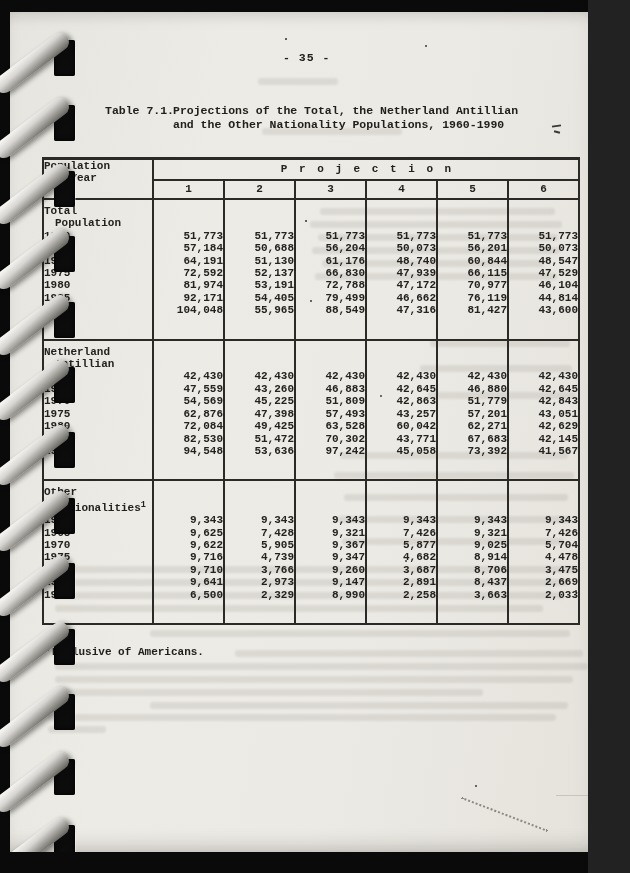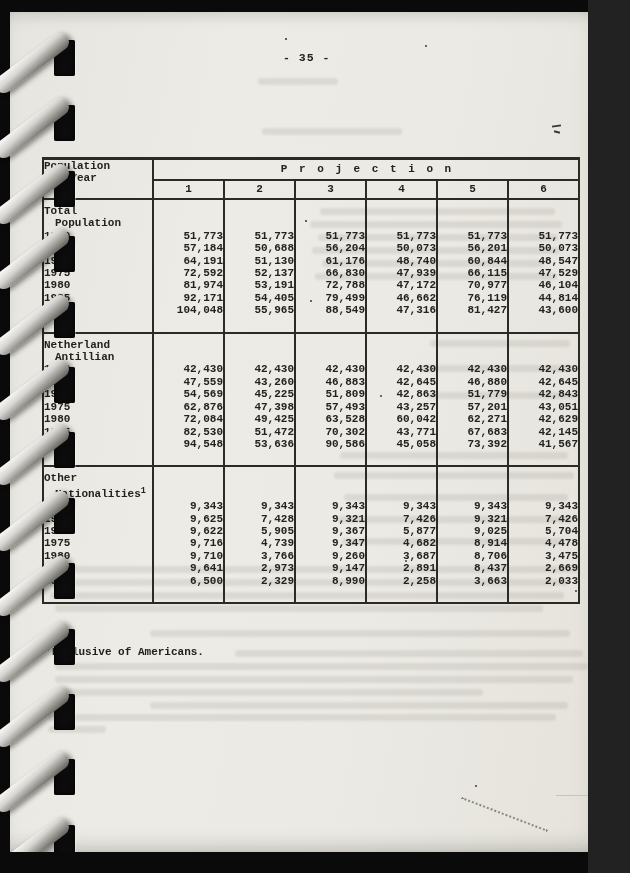--- a/index.html
+++ b/index.html
@@ -53,21 +53,21 @@
   }
   th.rowhead{width:110px;text-align:left;vertical-align:top;padding:2px 0 0 5px;line-height:13.5px;border-bottom:2px solid #2b2a26;font-size:11px;}
   th.proj{height:19px;border-bottom:2px solid #2b2a26;word-spacing:5px;vertical-align:middle;}
   th.colnum{height:17px;text-align:center;border-bottom:2px solid #2b2a26;vertical-align:middle;}
   td.label{text-align:left;padding-left:5px;}
   td.label.l1{padding-left:11px;}
   td.year{padding-left:17px;}
   td.num{text-align:right;padding-right:12px;}
   tr.sec-border td{border-top:2px solid #2b2a26;}
   tr.sec-top td{padding-top:5px;}
-  tr.sec-bottom td{padding-bottom:15px;}
+  tr.sec-bottom td{padding-bottom:22px;}
   sup{font-size:8.5px;vertical-align:4px;}
 
   
   .footnote{position:absolute;left:44px;top:644px;font-size:11px;font-weight:700;z-index:2;white-space:pre;}
   .footnote sup{margin-right:3px;}
 
   
   .ghost{position:absolute;height:7px;background:#6b685f;opacity:.13;filter:blur(1.3px);border-radius:3px;z-index:1;}
 
   
@@ -151,20 +151,27 @@
       <div class="ghost" style="left: 55px; top: 663px; width: 533px;"></div>
       <div class="ghost" style="left: 55px; top: 676px; width: 518px;"></div>
       <div class="ghost" style="left: 55px; top: 689px; width: 428px;"></div>
       <div class="ghost" style="left: 150px; top: 702px; width: 418px;"></div>
       <div class="ghost" style="left: 48px; top: 714px; width: 508px;"></div>
       <div class="ghost" style="left: 48px; top: 726px; width: 58px;"></div>
     </div>
 
   <div class="page-number">- 35 -</div>
 
+  <div class="title">
+    <span class="label">Table 7.1.</span>
+    <div class="lines">
+      <div>Projections of the Total, the Netherland Antillian</div>
+      <div>and the Other Nationality Populations, 1960-1990</div>
+    </div>
+  </div>
 
   <table class="data">
     <colgroup>
       <col style="width:110px">
       <col>
         <col>
         <col>
         <col>
         <col>
         <col>
@@ -334,21 +341,21 @@
           <td class="num">51,472</td>
           <td class="num">70,302</td>
           <td class="num">43,771</td>
           <td class="num">67,683</td>
           <td class="num">42,145</td>
         </tr>
         <tr class="sec-bottom">
           <td class="label year">1990</td>
           <td class="num">94,548</td>
           <td class="num">53,636</td>
-          <td class="num">90,586</td>
+          <td class="num">97,242</td>
           <td class="num">45,058</td>
           <td class="num">73,392</td>
           <td class="num">41,567</td>
         </tr>
         <tr class="sec-top sec-border">
           <td class="label l0">Other</td>
           <td class="num"></td>
           <td class="num"></td>
           <td class="num"></td>
           <td class="num"></td>

